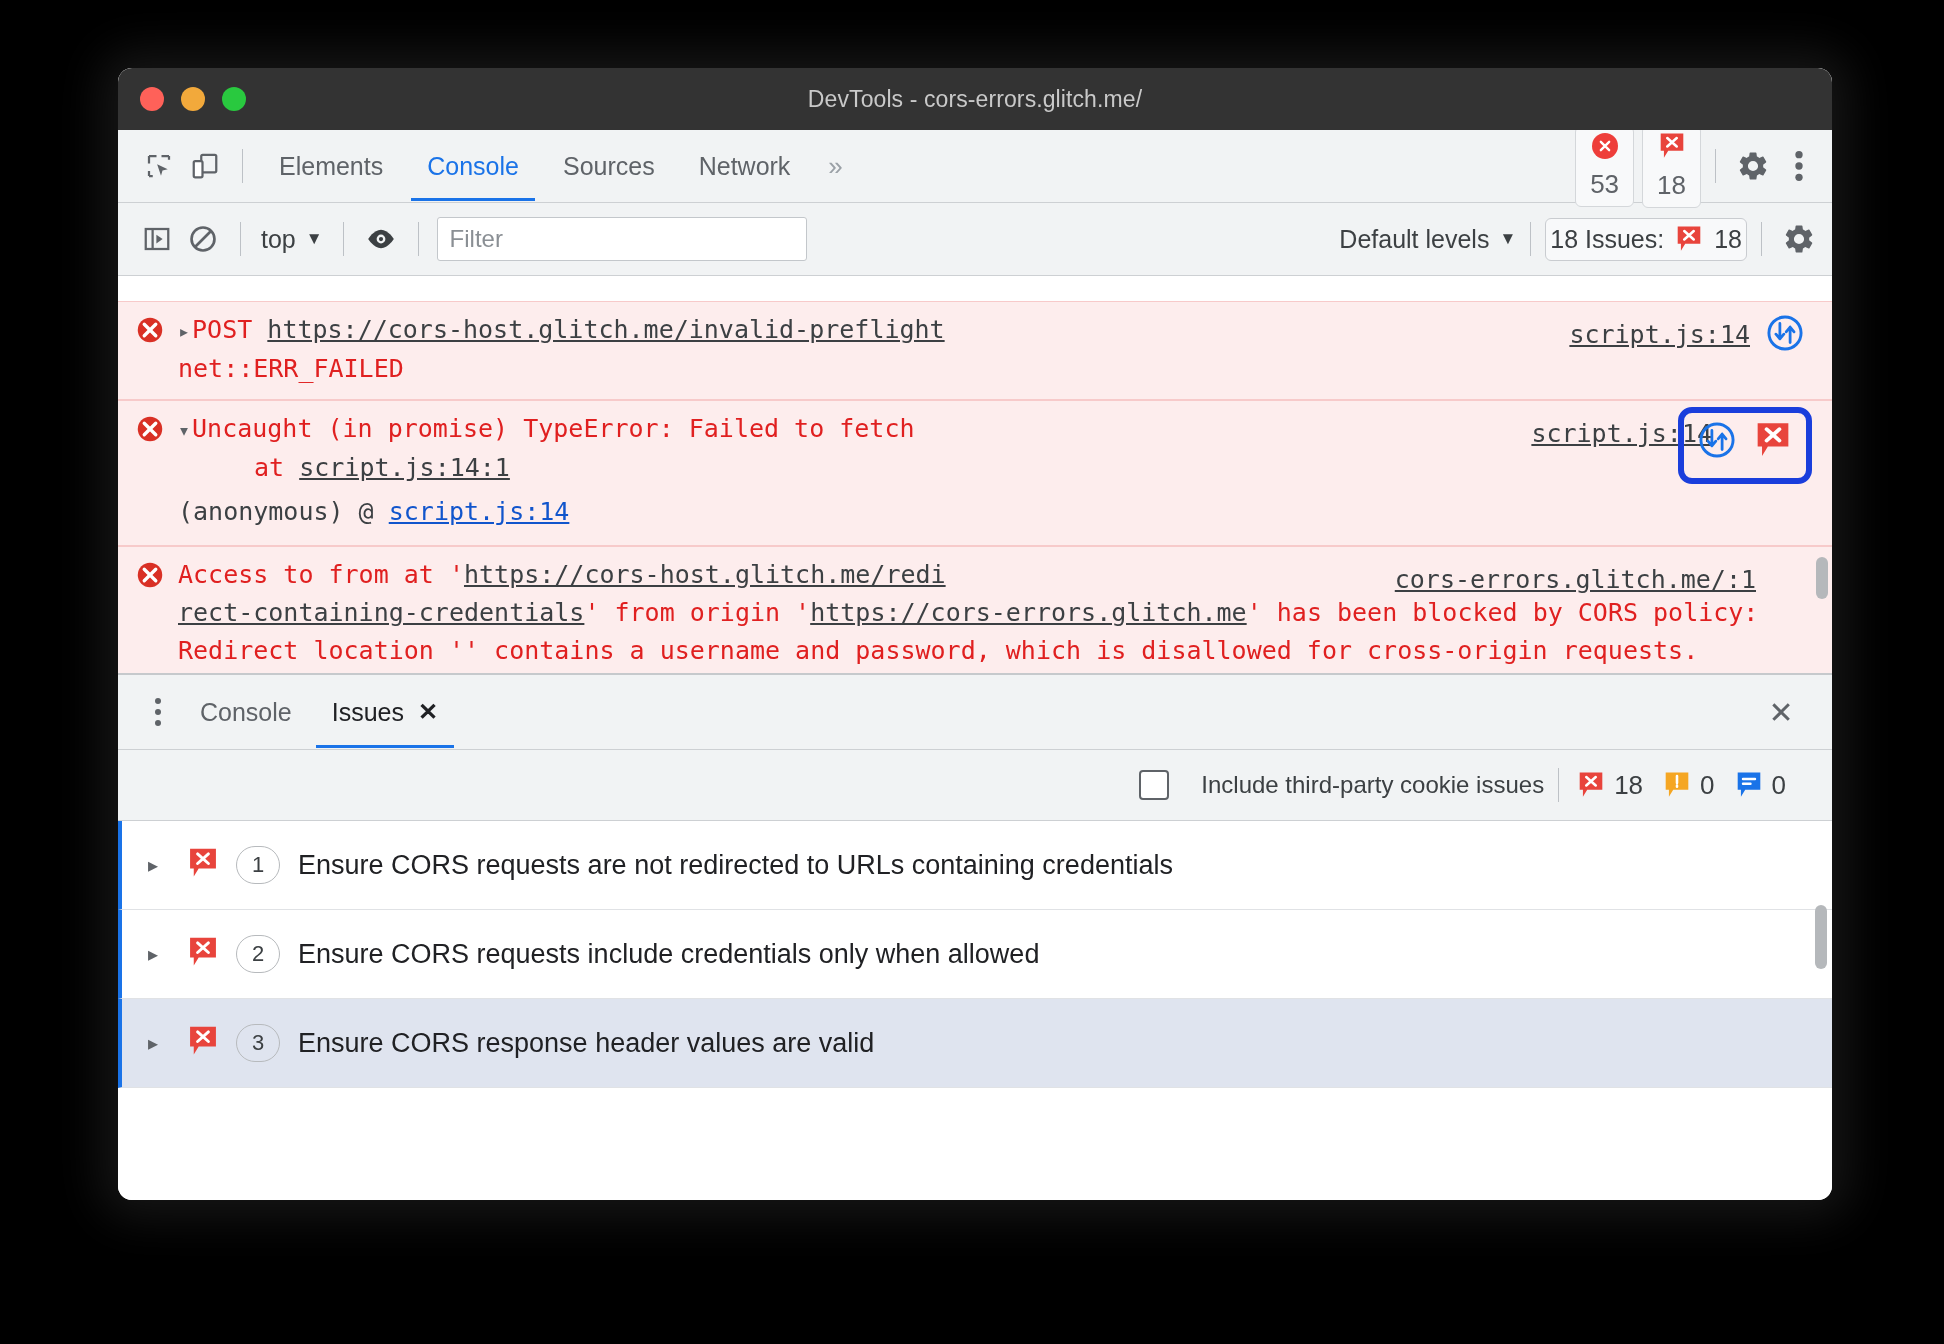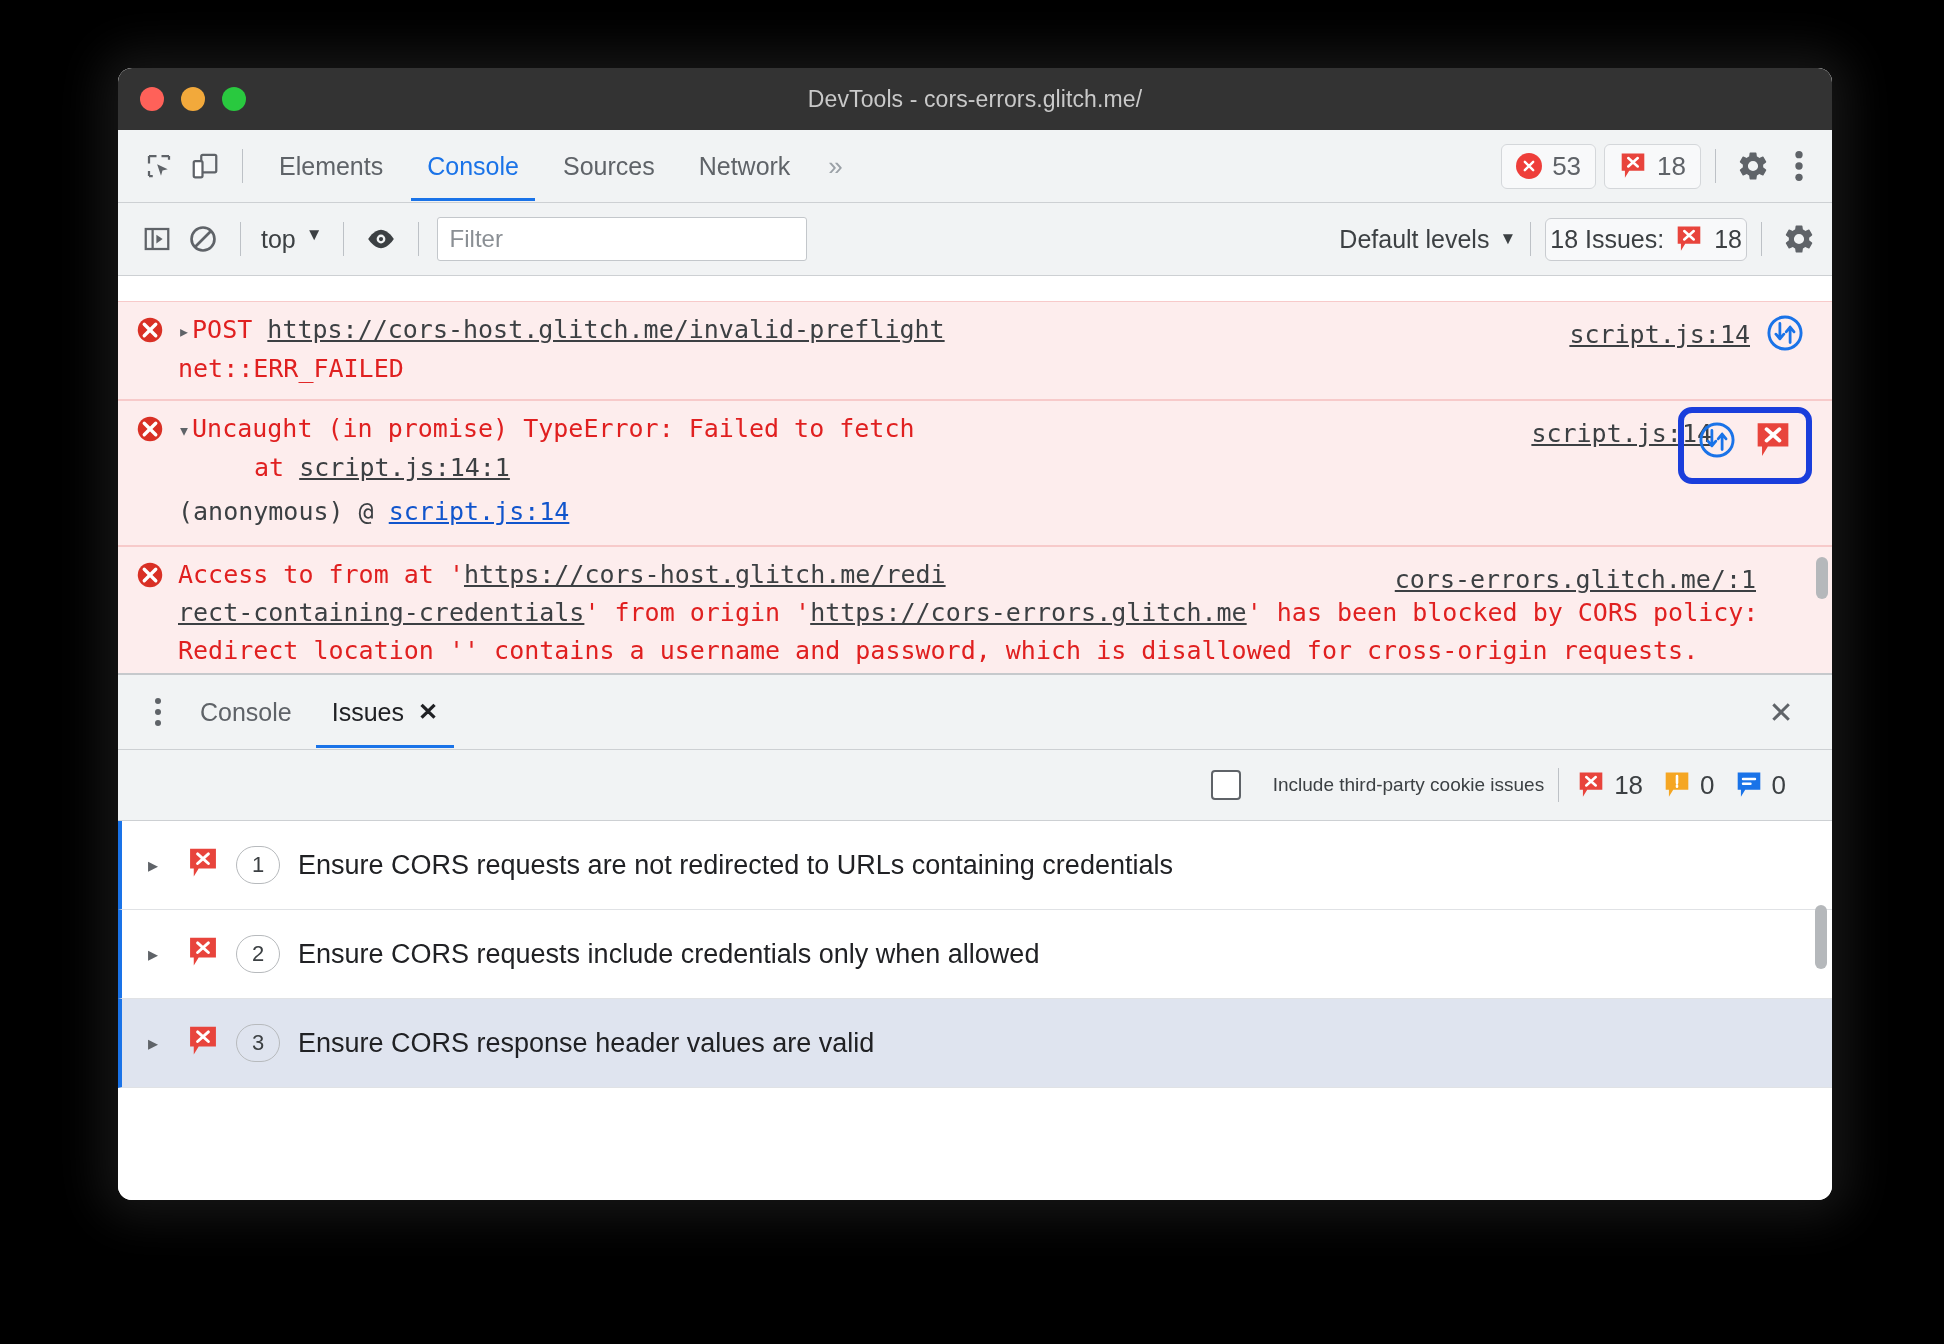--- a/index.html
+++ b/index.html
@@ -98,20 +98,21 @@
   }
   .spacer { flex: 1 1 auto; }
   .count-pill {
     display: flex; align-items: center;
     gap: 10px;
     border: 1px solid #d4d7da;
     border-radius: 6px;
     padding: 6px 14px;
     background: #f8f9fa;
     margin-left: 8px;
+    flex-direction: column;
   }
   .count-pill .num {
     font-size: 26px;
     color: #5f6368;
   }
   
   .circle-x {
     width: 26px; height: 26px;
     border-radius: 50%;
     background: #ee3e3a;
@@ -129,21 +130,21 @@
     height: 72px;
     background: #f1f3f4;
     display: flex;
     align-items: center;
     border-bottom: 1px solid #cdd0d3;
     padding: 0 10px 0 16px;
   }
   .ctx-select {
     font-size: 25px;
     color: #3c4043;
-    display: flex; align-items: flex-start; gap: 10px;
+    display: flex; align-items: center; gap: 10px;
     padding: 0 6px;
     white-space: nowrap;
   }
   .caret { font-size: 17px; color: #3c4043; }
   .filter-input {
     width: 370px; height: 44px;
     background: #ffffff;
     border: 1px solid #c3c7cb;
     border-radius: 3px;
     font-size: 24px;
@@ -301,21 +302,21 @@
     background: #f1f3f4;
     border-bottom: 1px solid #cdd0d3;
     display: flex;
     align-items: center;
     justify-content: flex-end;
     padding-right: 36px;
     gap: 0;
   }
   .cookie-check {
     display: flex; align-items: center; gap: 32px;
-    font-size: 19px; color: #3c4043;
+    font-size: 24px; color: #3c4043;
   }
   .checkbox {
     width: 26px; height: 26px;
     border: 2px solid #5f6368;
     border-radius: 4px;
     background: #fff;
   }
   .count-group {
     display: flex; align-items: center; gap: 10px;
     font-size: 26px; color: #3c4043;

